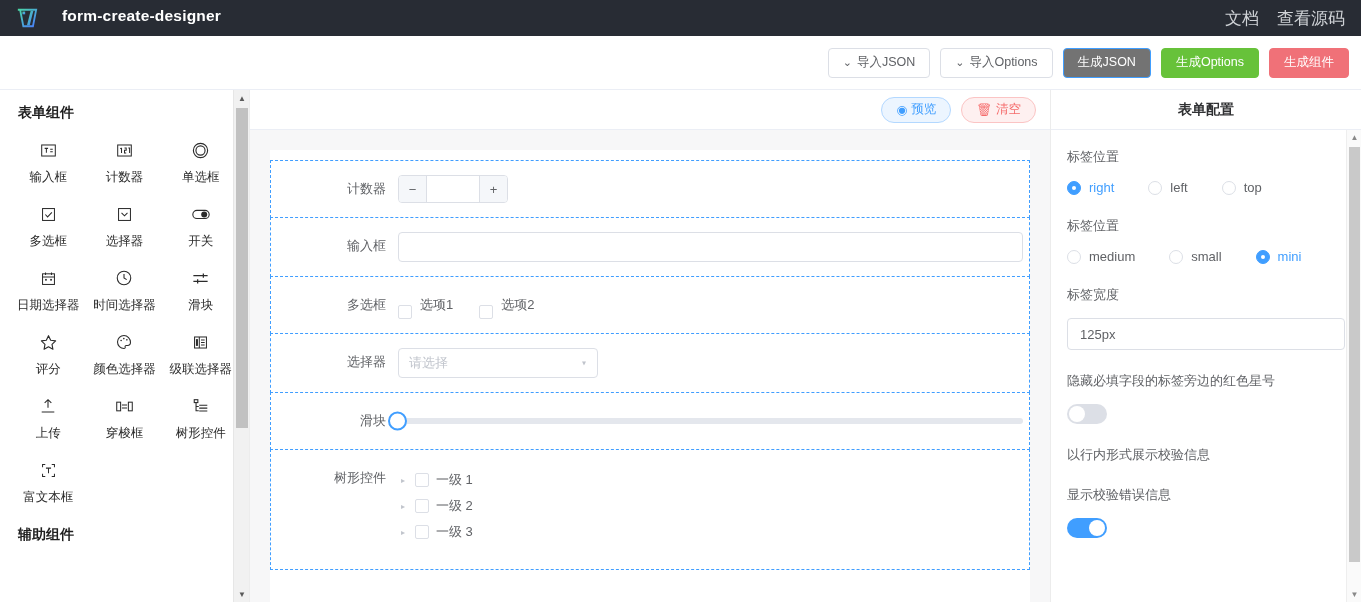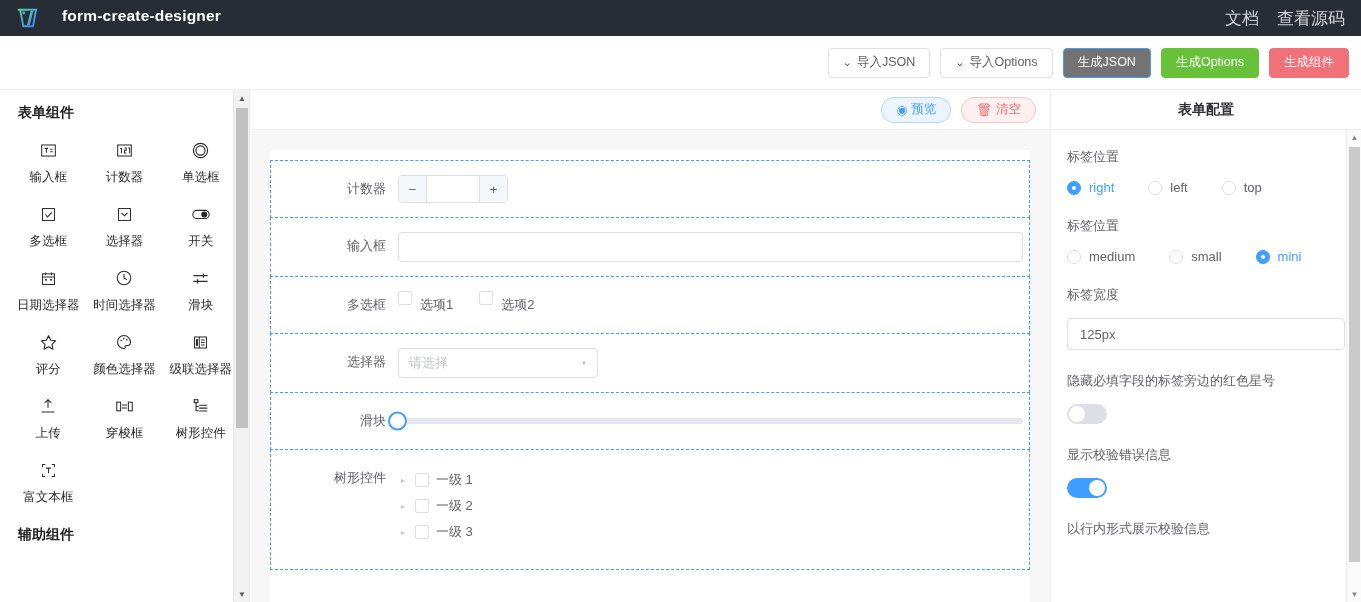--- a/index.html
+++ b/index.html
@@ -178,21 +178,21 @@
   .inum-val { flex: 1; background: #fff; }
 
   .el-input {
     height: 30px; width: 100%;
     border: 1px solid #dcdfe6; border-radius: 4px;
     background: #fff; padding: 0 10px;
     font-size: 13px; color: #606266; line-height: 28px;
   }
 
   .cb-group { display: flex; align-items: center; gap: 26px; line-height: 28px; }
-  .cb { display: inline-flex; align-items: flex-start; gap: 8px; cursor: pointer; }
+  .cb { display: inline-flex; align-items: flex-end; gap: 8px; cursor: pointer; }
   .cb-box {
     width: 14px; height: 14px; border: 1px solid #dcdfe6;
     border-radius: 2px; background: #fff;
   }
   .cb-text { font-size: 13px; color: #606266; }
 
   .el-select {
     height: 30px; width: 200px;
     border: 1px solid #dcdfe6; border-radius: 4px; background: #fff;
     display: flex; align-items: center; padding: 0 10px;
@@ -670,26 +670,26 @@
         <div class="cfg-label">标签宽度</div>
         <div class="cfg-input">125px</div>
       </div>
 
       <div class="cfg-block">
         <div class="cfg-label">隐藏必填字段的标签旁边的红色星号</div>
         <div class="switch"></div>
       </div>
 
       <div class="cfg-block">
+        <div class="cfg-label">以行内形式展示校验信息</div>
+      </div>
+
+      <div class="cfg-block">
         <div class="cfg-label">显示校验错误信息</div>
         <div class="switch on"></div>
-      </div>
-
-      <div class="cfg-block">
-        <div class="cfg-label">以行内形式展示校验信息</div>
       </div>
 
     </div>
 
     <div class="r-track">
       <div class="r-arrow up">▲</div>
       <div class="r-thumb" style="top:17px;height:415px;"></div>
       <div class="r-arrow down">▼</div>
     </div>
   </div>

